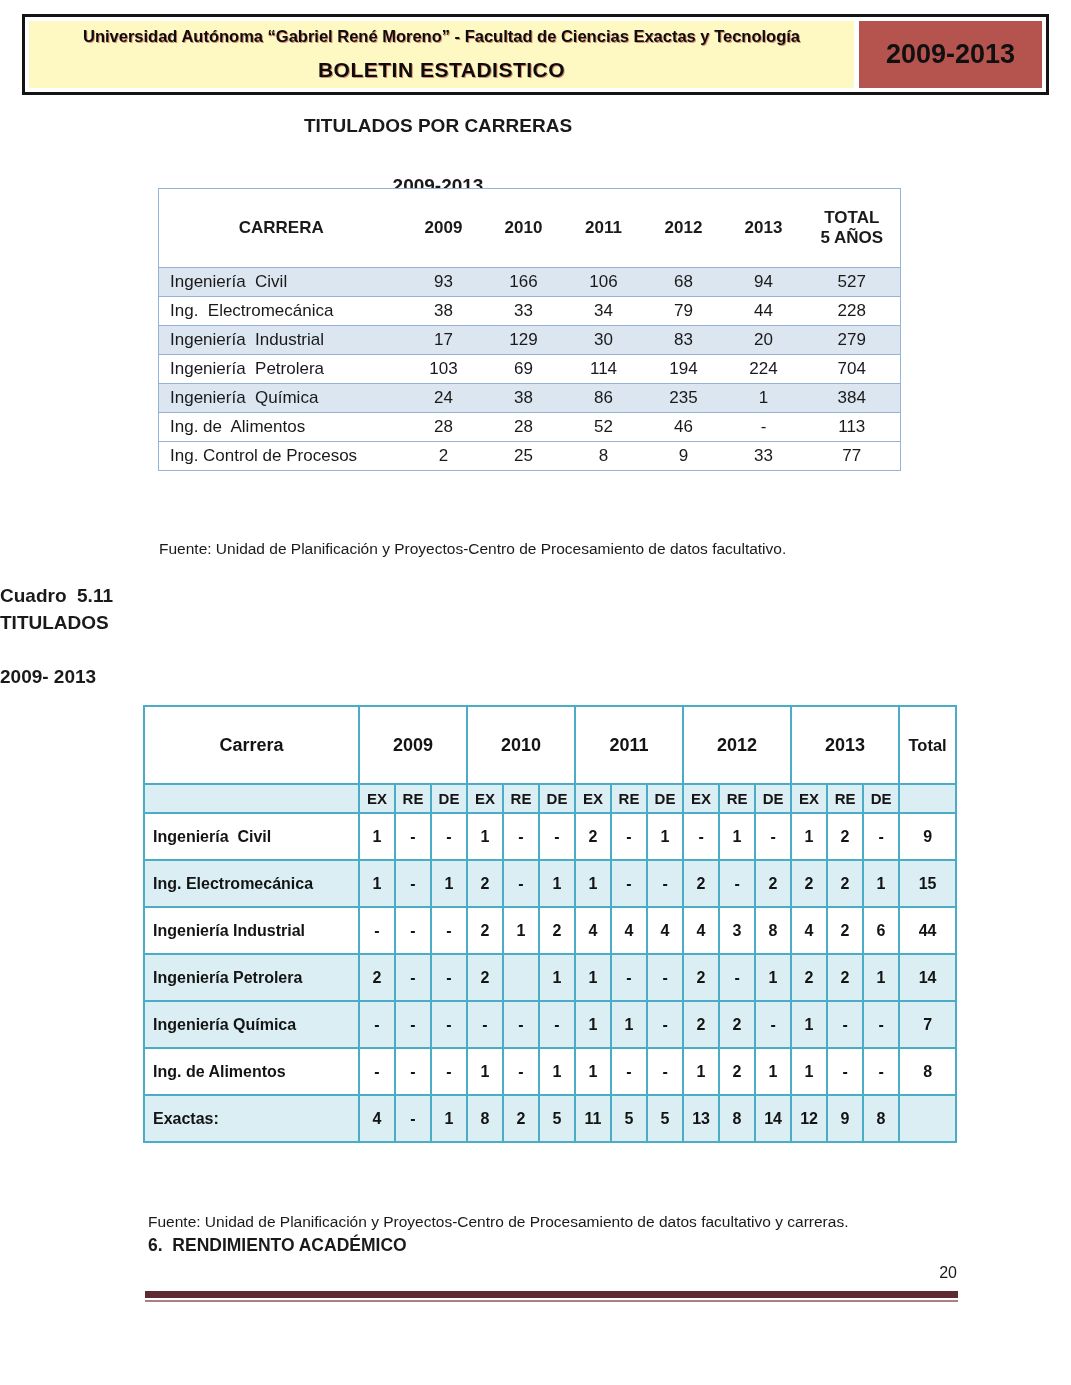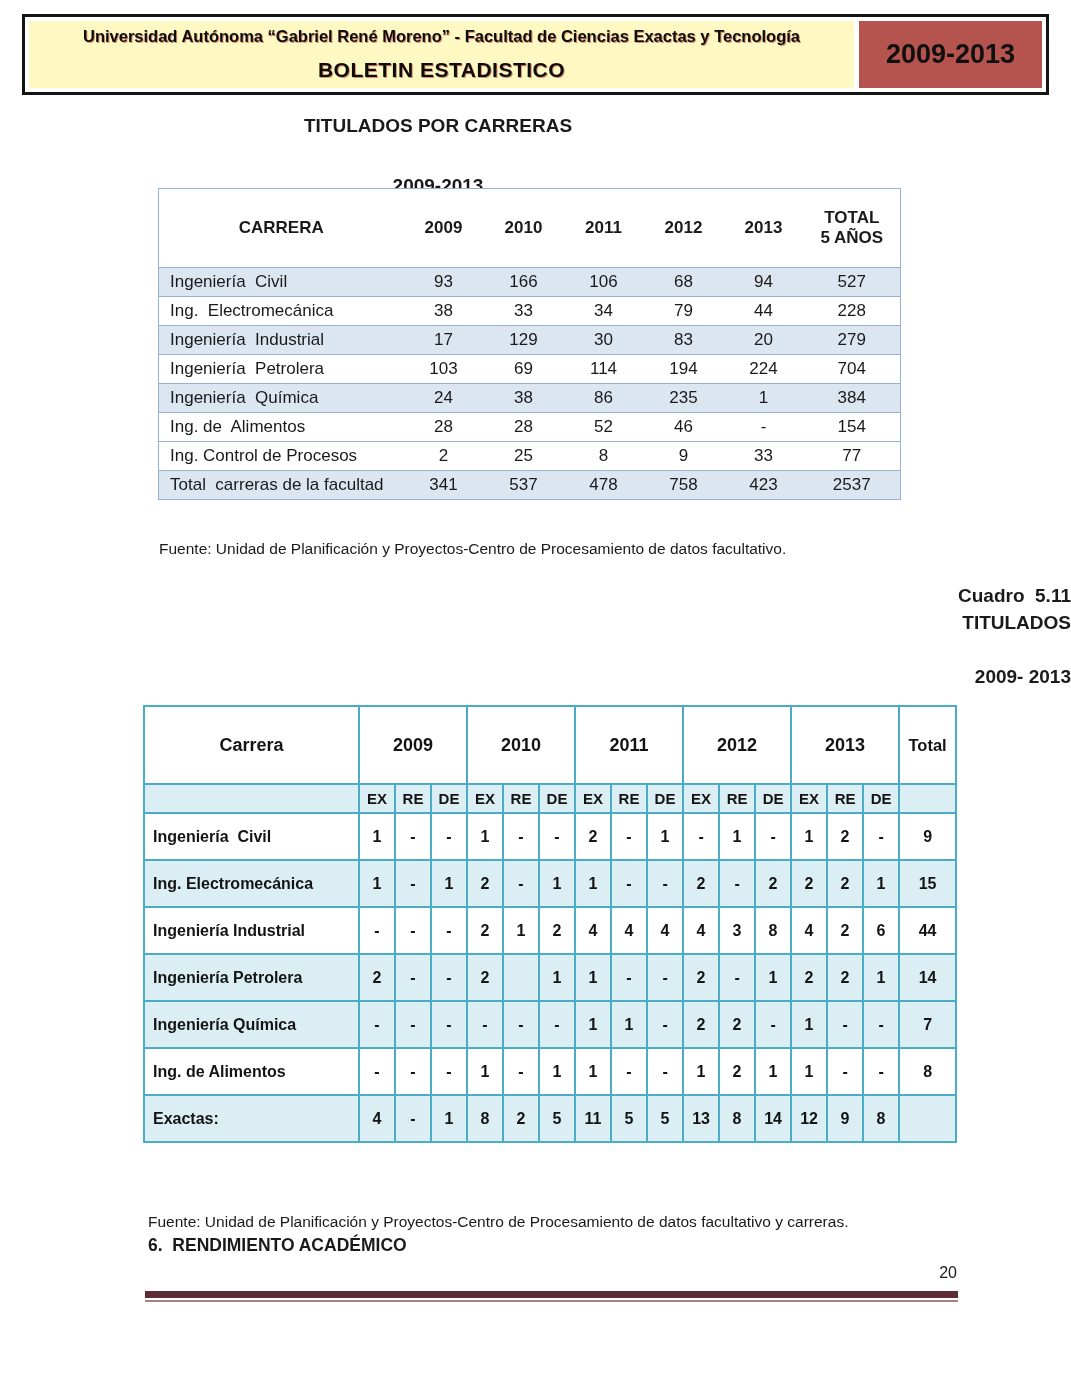--- a/index.html
+++ b/index.html
@@ -25,21 +25,21 @@
     font-weight:bold;font-size:21px;color:#0d0d0d;margin-top:12px;
     letter-spacing:.5px;text-shadow:1px 1px 0 rgba(185,40,40,.5);
   }
   .banner-red{
     width:183px;background:#b5534f;display:flex;align-items:center;
     justify-content:center;font-weight:bold;font-size:27px;color:#101010;
   }
   
   .title1{position:absolute;left:0;top:111px;width:876px;text-align:center;
     font-weight:bold;font-size:19px;line-height:30px;white-space:pre-line;}
-  .title2{position:absolute;left:0;top:582px;width:1071px;text-align:right;
+  .title2{position:absolute;left:0;top:582px;width:1071px;text-align:left;
     font-weight:bold;font-size:19px;line-height:27px;}
   
   .t1wrap{position:absolute;left:158px;top:188px;}
   table.t1{
     border-collapse:collapse;width:742px;table-layout:fixed;font-size:17px;
     border:1px solid #95b3d7;
   }
   table.t1 th,table.t1 td{
     border-top:1px solid #95b3d7;border-bottom:1px solid #95b3d7;
     padding:0 6px;text-align:center;height:28px;vertical-align:middle;
@@ -165,39 +165,30 @@
           <td>1</td>
           <td>384</td>
         </tr>
         <tr>
           <td class="label">Ing. de  Alimentos</td>
           <td>28</td>
           <td>28</td>
           <td>52</td>
           <td>46</td>
           <td>-</td>
-          <td>154</td>
+          <td>113</td>
         </tr>
         <tr>
           <td class="label">Ing. Control de Procesos</td>
           <td>2</td>
           <td>25</td>
           <td>8</td>
           <td>9</td>
           <td>33</td>
           <td>77</td>
-        </tr>
-        <tr class="shaded">
-          <td class="label">Total  carreras de la facultad</td>
-          <td>341</td>
-          <td>537</td>
-          <td>478</td>
-          <td>758</td>
-          <td>423</td>
-          <td>2537</td>
         </tr>
       </tbody>
   </table>
 </div>
 
 <div class="fuente1">Fuente: Unidad de Planificación y Proyectos-Centro de Procesamiento de datos facultativo.</div>
 
 <div class="title2"><span style="white-space:pre;">Cuadro  5.11</span><br>
 <span>TITULADOS</span><br>
 <br>

